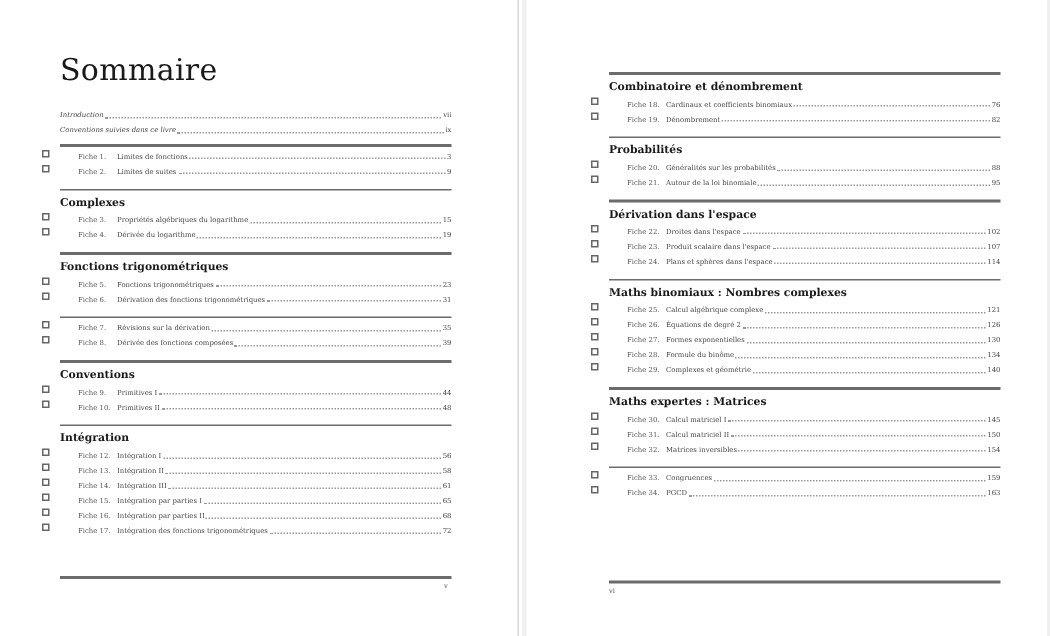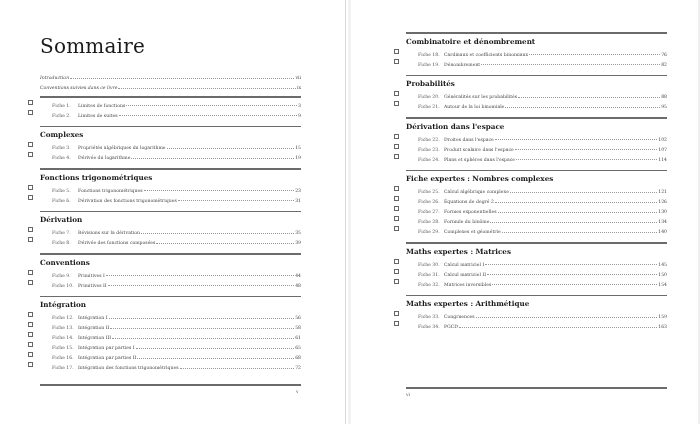--- a/index.html
+++ b/index.html
@@ -9,21 +9,21 @@
   #page-left { left:0; width:345px; }
   #page-right { left:346px; width:354px; }
   .page-gap { position:absolute; left:345px; top:0; width:1px; height:424px; background:#d8d8d8; }
   .right-edge { position:absolute; left:348px; top:0; width:3px; height:424px; background:#f1f1f1; }
   .sheet-edge { position:absolute; right:0; top:0; width:2px; height:424px; background:#efefef; }
 
   .title { position:absolute; left:40px; top:34px; font-size:20px; font-weight:normal; color:#1a1a1a; letter-spacing:0.2px; }
 
   .toc { position:absolute; font-size:4.6px; color:#444; }
   #toc-left { left:40px; top:70px; width:261px; }
-  #toc-right { left:60px; top:32px; width:261px; }
+  #toc-right { left:60px; top:48px; width:261px; }
 
   .front-row { display:flex; align-items:flex-end; height:10px; font-style:italic; }
   .front-row .lbl { white-space:nowrap; }
   .dots { flex:1; border-bottom:1px dotted #999; margin:0 1px 1.5px 1px; height:0; }
   .pg { white-space:nowrap; font-style:normal; }
 
   .section { position:relative; }
   .rule { height:1.5px; background:#6b6b6b; margin:0; }
   .sec-title { font-size:7.2px; font-weight:bold; color:#1a1a1a; height:11px; line-height:12px; margin-top:2px; }
   .entry { position:relative; display:flex; align-items:flex-end; height:10px; }
@@ -103,21 +103,20 @@
           <span class="cb"></span>
           <span class="fnum">Fiche 6.</span>
           <span class="etitle">Dérivation des fonctions trigonométriques</span>
           <span class="dots"></span>
           <span class="pg">31</span>
         </div>
         <div class="sec-gap"></div>
       </div>
       <div class="section">
         <div class="rule"></div>
-        <div class="sec-title">Dérivation</div>
         <div class="entry">
           <span class="cb"></span>
           <span class="fnum">Fiche 7.</span>
           <span class="etitle">Révisions sur la dérivation</span>
           <span class="dots"></span>
           <span class="pg">35</span>
         </div>
         <div class="entry">
           <span class="cb"></span>
           <span class="fnum">Fiche 8.</span>
@@ -261,21 +260,21 @@
           <span class="cb"></span>
           <span class="fnum">Fiche 24.</span>
           <span class="etitle">Plans et sphères dans l'espace</span>
           <span class="dots"></span>
           <span class="pg">114</span>
         </div>
         <div class="sec-gap"></div>
       </div>
       <div class="section">
         <div class="rule"></div>
-        <div class="sec-title">Fiche expertes : Nombres complexes</div>
+        <div class="sec-title">Maths binomiaux : Nombres complexes</div>
         <div class="entry">
           <span class="cb"></span>
           <span class="fnum">Fiche 25.</span>
           <span class="etitle">Calcul algébrique complexe</span>
           <span class="dots"></span>
           <span class="pg">121</span>
         </div>
         <div class="entry">
           <span class="cb"></span>
           <span class="fnum">Fiche 26.</span>
@@ -327,21 +326,20 @@
           <span class="cb"></span>
           <span class="fnum">Fiche 32.</span>
           <span class="etitle">Matrices inversibles</span>
           <span class="dots"></span>
           <span class="pg">154</span>
         </div>
         <div class="sec-gap"></div>
       </div>
       <div class="section">
         <div class="rule"></div>
-        <div class="sec-title">Maths expertes : Arithmétique</div>
         <div class="entry">
           <span class="cb"></span>
           <span class="fnum">Fiche 33.</span>
           <span class="etitle">Congruences</span>
           <span class="dots"></span>
           <span class="pg">159</span>
         </div>
         <div class="entry">
           <span class="cb"></span>
           <span class="fnum">Fiche 34.</span>

